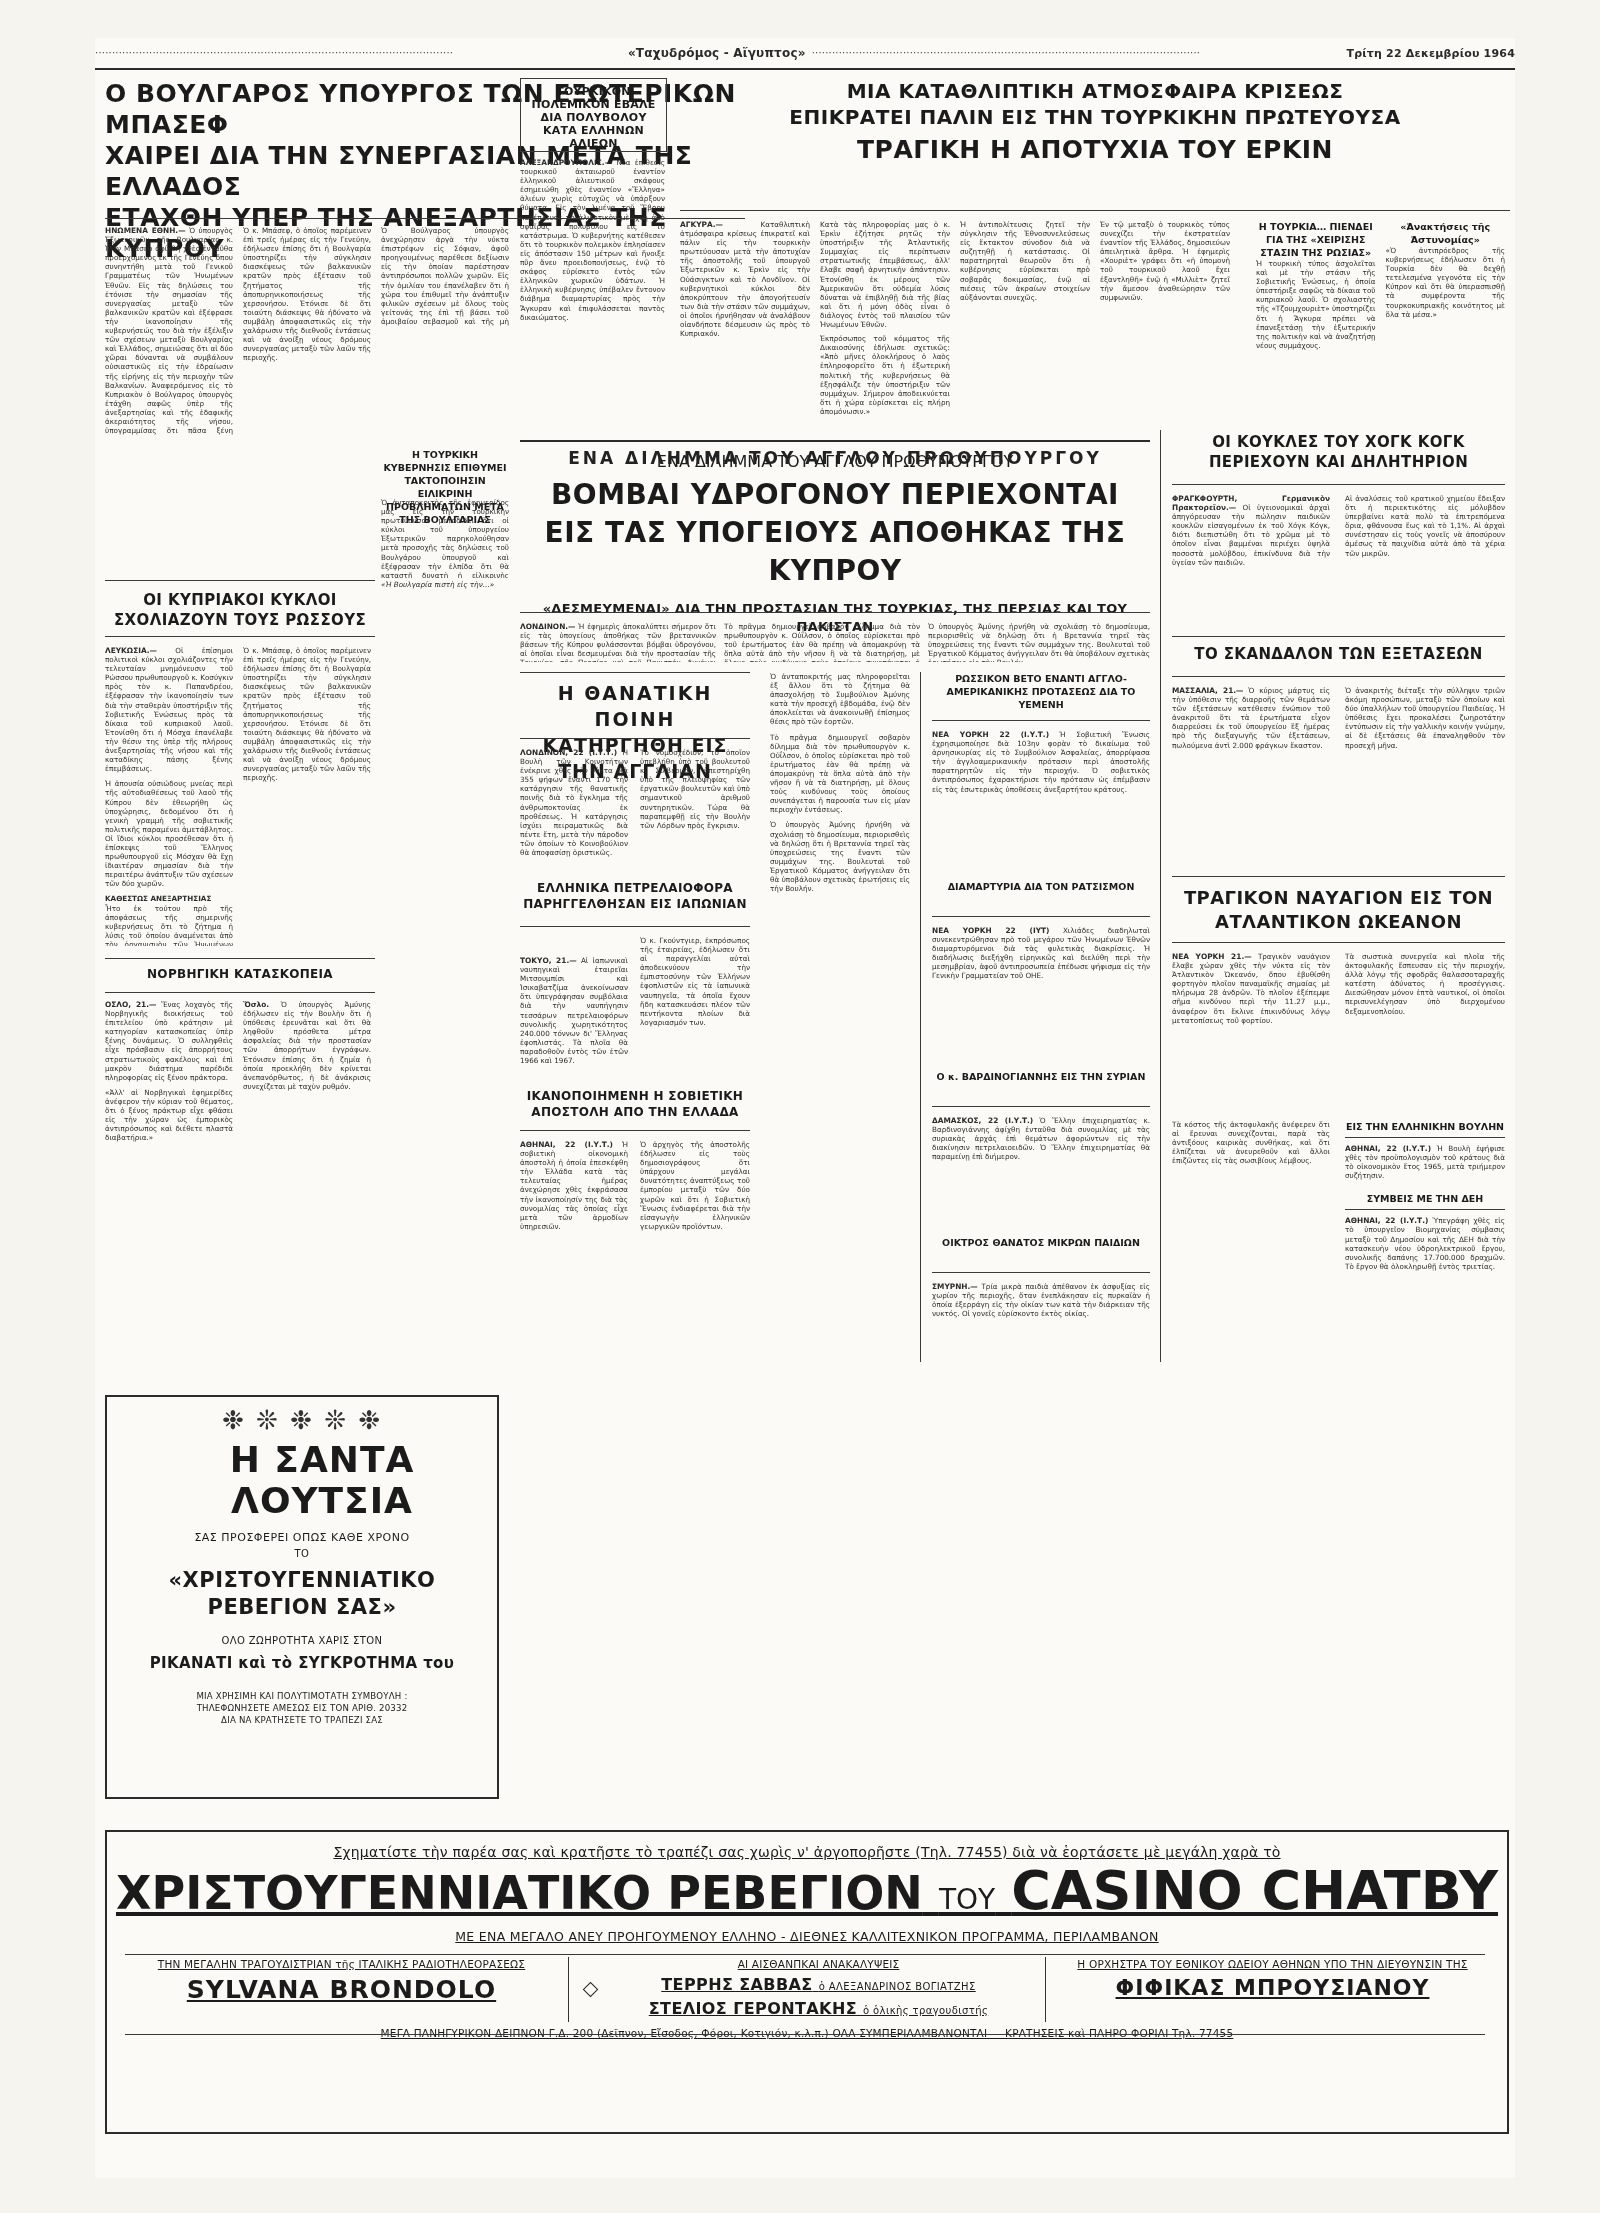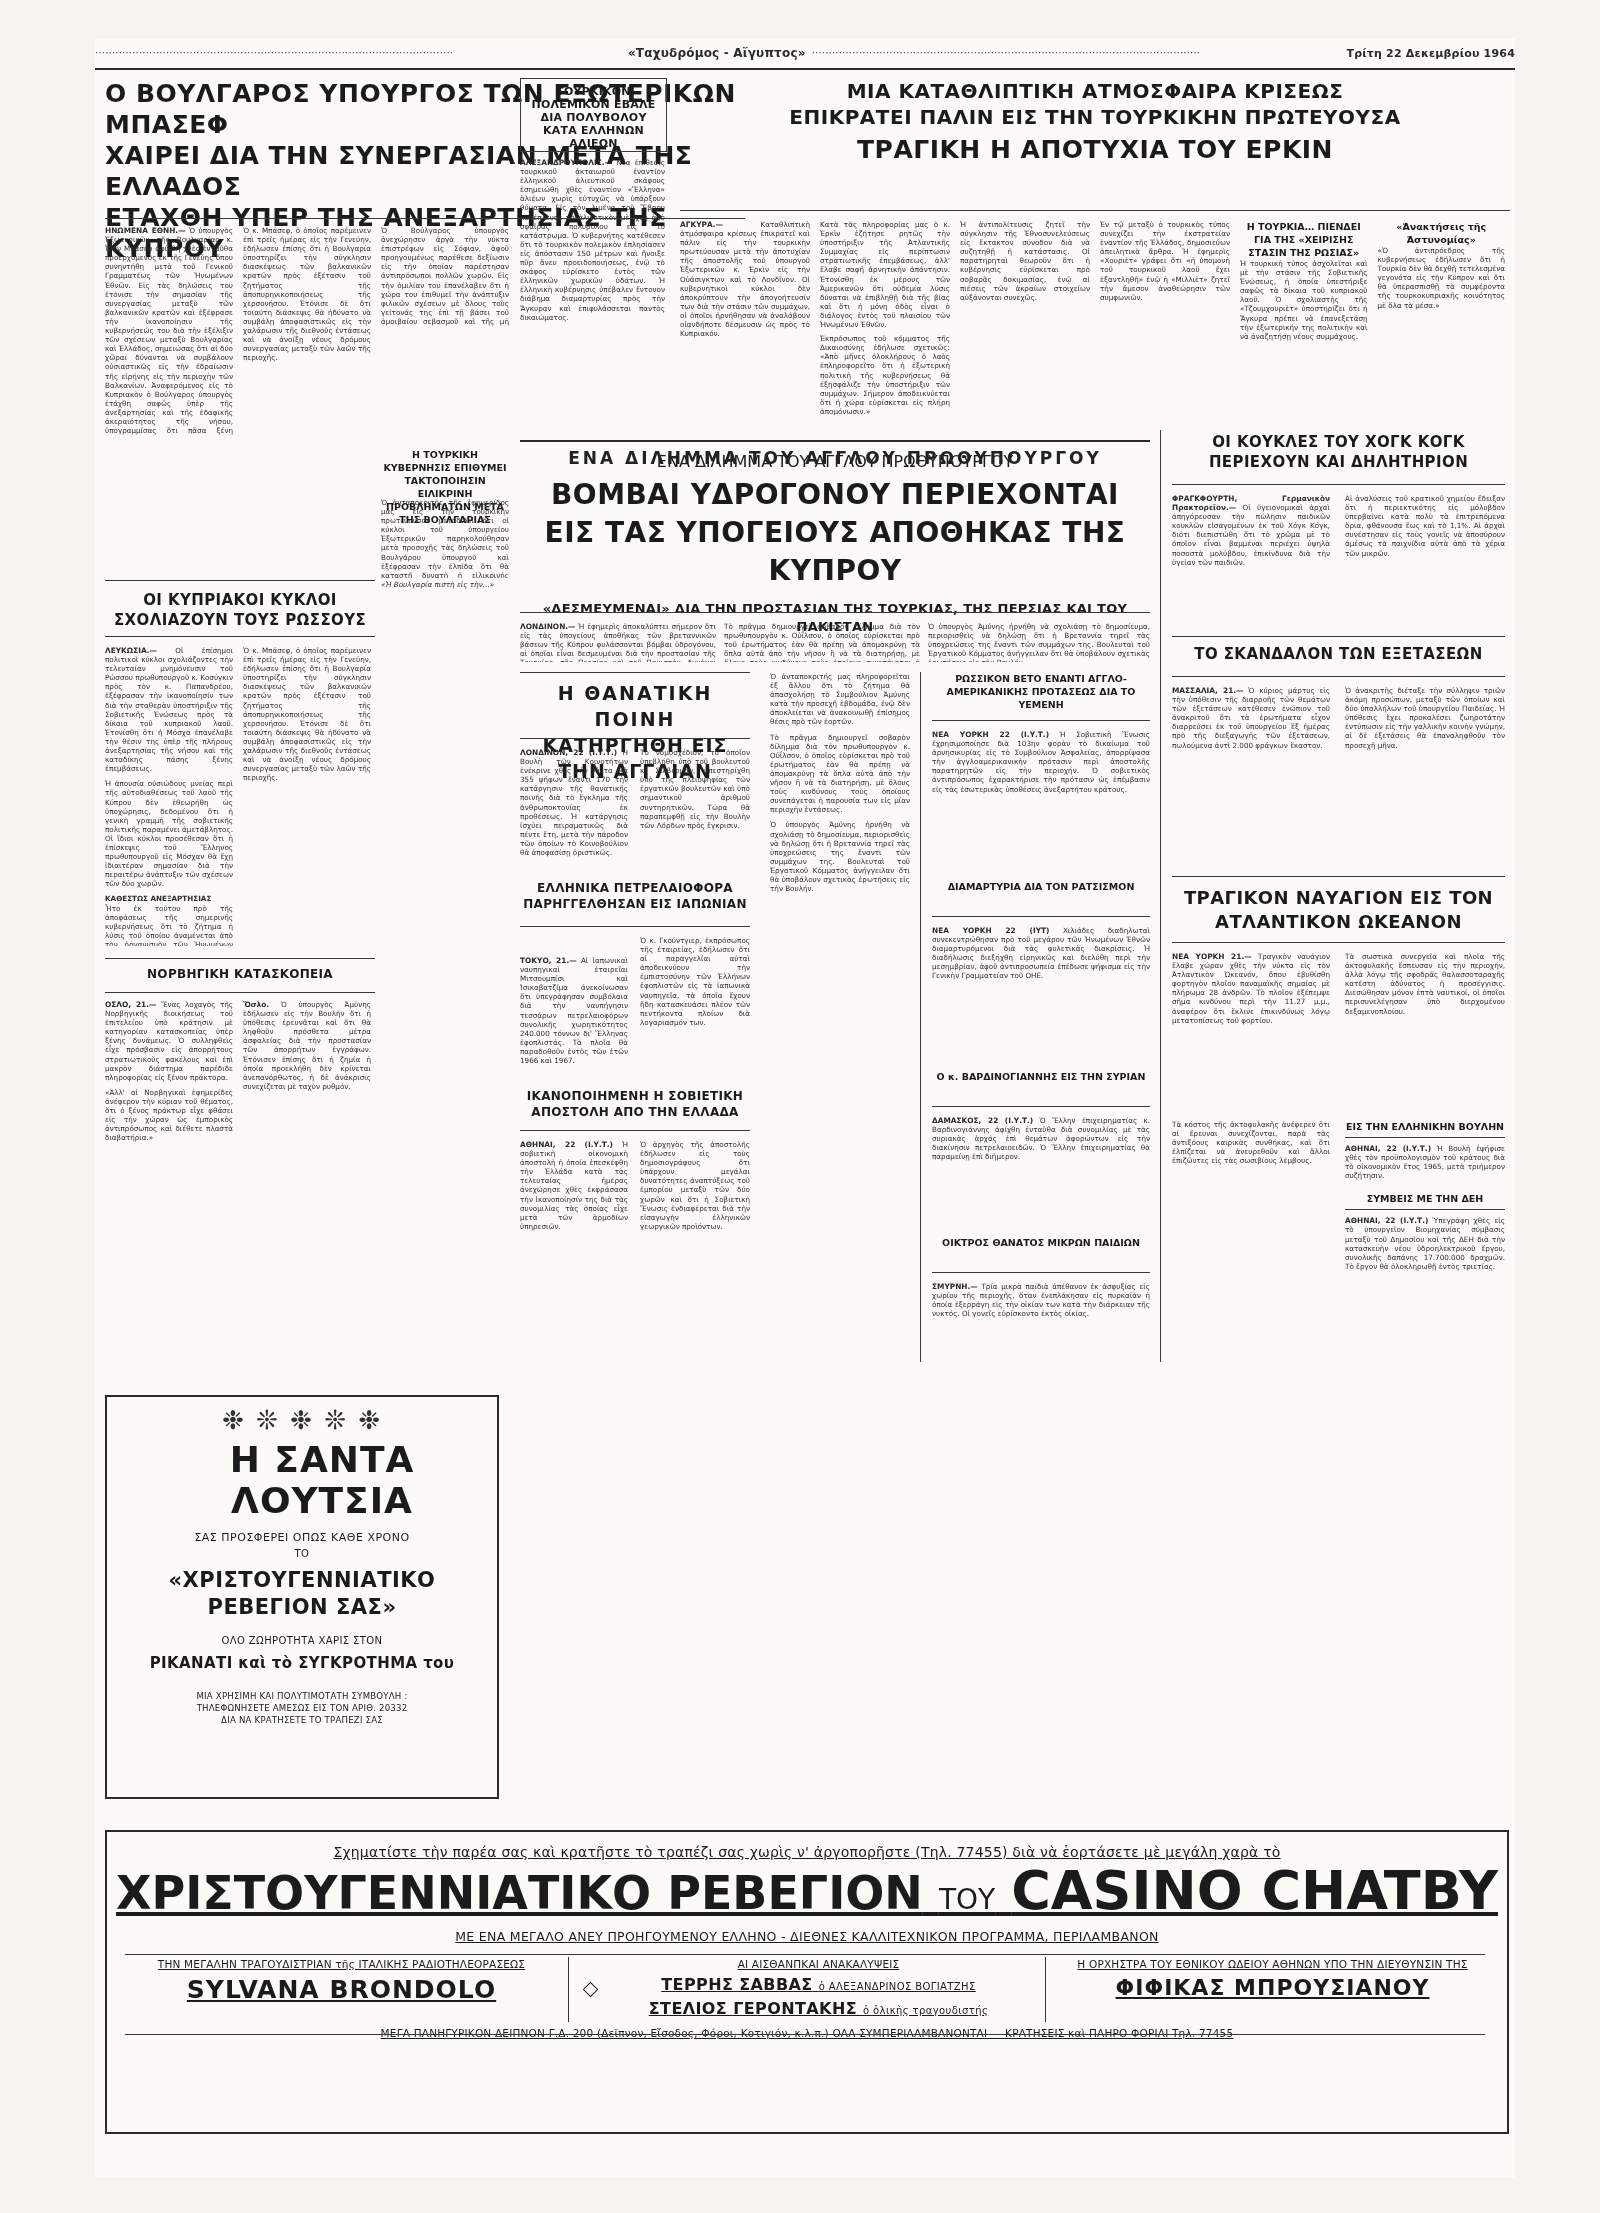--- a/index.html
+++ b/index.html
@@ -160,21 +160,21 @@
     <div>Κατὰ τὰς πληροφορίας μας ὁ κ. Ἐρκὶν ἐζήτησε ρητῶς τὴν ὑποστήριξιν τῆς Ἀτλαντικῆς Συμμαχίας εἰς περίπτωσιν στρατιωτικῆς ἐπεμβάσεως, ἀλλ' ἔλαβε σαφῆ ἀρνητικὴν ἀπάντησιν. Ἐτονίσθη ἐκ μέρους τῶν Ἀμερικανῶν ὅτι οὐδεμία λύσις δύναται νὰ ἐπιβληθῇ διὰ τῆς βίας καὶ ὅτι ἡ μόνη ὁδὸς εἶναι ὁ διάλογος ἐντὸς τοῦ πλαισίου τῶν Ἡνωμένων Ἐθνῶν.</div>
     <div style="margin-top:5px;">Ἐκπρόσωπος τοῦ κόμματος τῆς Δικαιοσύνης ἐδήλωσε σχετικῶς: «Ἀπὸ μῆνες ὁλοκλήρους ὁ λαὸς ἐπληροφορεῖτο ὅτι ἡ ἐξωτερικὴ πολιτικὴ τῆς κυβερνήσεως θὰ ἐξησφάλιζε τὴν ὑποστήριξιν τῶν συμμάχων. Σήμερον ἀποδεικνύεται ὅτι ἡ χώρα εὑρίσκεται εἰς πλήρη ἀπομόνωσιν.»</div>
   </div>
   <div class="col just" style="left:960px;top:220px;width:130px;height:195px;overflow:hidden;">
     <div>Ἡ ἀντιπολίτευσις ζητεῖ τὴν σύγκλησιν τῆς Ἐθνοσυνελεύσεως εἰς ἔκτακτον σύνοδον διὰ νὰ συζητηθῇ ἡ κατάστασις. Οἱ παρατηρηταὶ θεωροῦν ὅτι ἡ κυβέρνησις εὑρίσκεται πρὸ σοβαρᾶς δοκιμασίας, ἐνῷ αἱ πιέσεις τῶν ἀκραίων στοιχείων αὐξάνονται συνεχῶς.</div>
   </div>
   <div class="col just" style="left:1100px;top:220px;width:130px;height:195px;overflow:hidden;">
     <div>Ἐν τῷ μεταξὺ ὁ τουρκικὸς τύπος συνεχίζει τὴν ἐκστρατείαν ἐναντίον τῆς Ἑλλάδος, δημοσιεύων ἀπειλητικὰ ἄρθρα. Ἡ ἐφημερὶς «Χουριὲτ» γράφει ὅτι «ἡ ὑπομονὴ τοῦ τουρκικοῦ λαοῦ ἔχει ἐξαντληθῆ» ἐνῷ ἡ «Μιλλιὲτ» ζητεῖ τὴν ἄμεσον ἀναθεώρησιν τῶν συμφωνιῶν.</div>
   </div>
   <div class="col" style="left:1240px;top:220px;width:265px;height:195px;overflow:hidden;">
-    <div style="display:flex;gap:10px;">
+    <div style="display:flex;gap:10px;margin-left:16px;">
       <div style="flex:1;">
         <div class="h-tiny ctr">Η ΤΟΥΡΚΙΑ… ΠΙΕΝΔΕΙ ΓΙΑ ΤΗΣ «ΧΕΙΡΙΣΗΣ ΣΤΑΣΙΝ ΤΗΣ ΡΩΣΙΑΣ»</div>
         <div class="just">Ἡ τουρκικὴ τύπος ἀσχολεῖται καὶ μὲ τὴν στάσιν τῆς Σοβιετικῆς Ἑνώσεως, ἡ ὁποία ὑπεστήριξε σαφῶς τὰ δίκαια τοῦ κυπριακοῦ λαοῦ. Ὁ σχολιαστὴς τῆς «Τζουμχουριὲτ» ὑποστηρίζει ὅτι ἡ Ἄγκυρα πρέπει νὰ ἐπανεξετάσῃ τὴν ἐξωτερικήν της πολιτικὴν καὶ νὰ ἀναζητήσῃ νέους συμμάχους.</div>
       </div>
       <div style="flex:1;">
         <div class="h-tiny ctr">«Ἀνακτήσεις τῆς Ἀστυνομίας»</div>
         <div class="just">«Ὁ ἀντιπρόεδρος τῆς κυβερνήσεως ἐδήλωσεν ὅτι ἡ Τουρκία δὲν θὰ δεχθῇ τετελεσμένα γεγονότα εἰς τὴν Κύπρον καὶ ὅτι θὰ ὑπερασπισθῇ τὰ συμφέροντα τῆς τουρκοκυπριακῆς κοινότητος μὲ ὅλα τὰ μέσα.»</div>
       </div>
     </div>
   </div>

